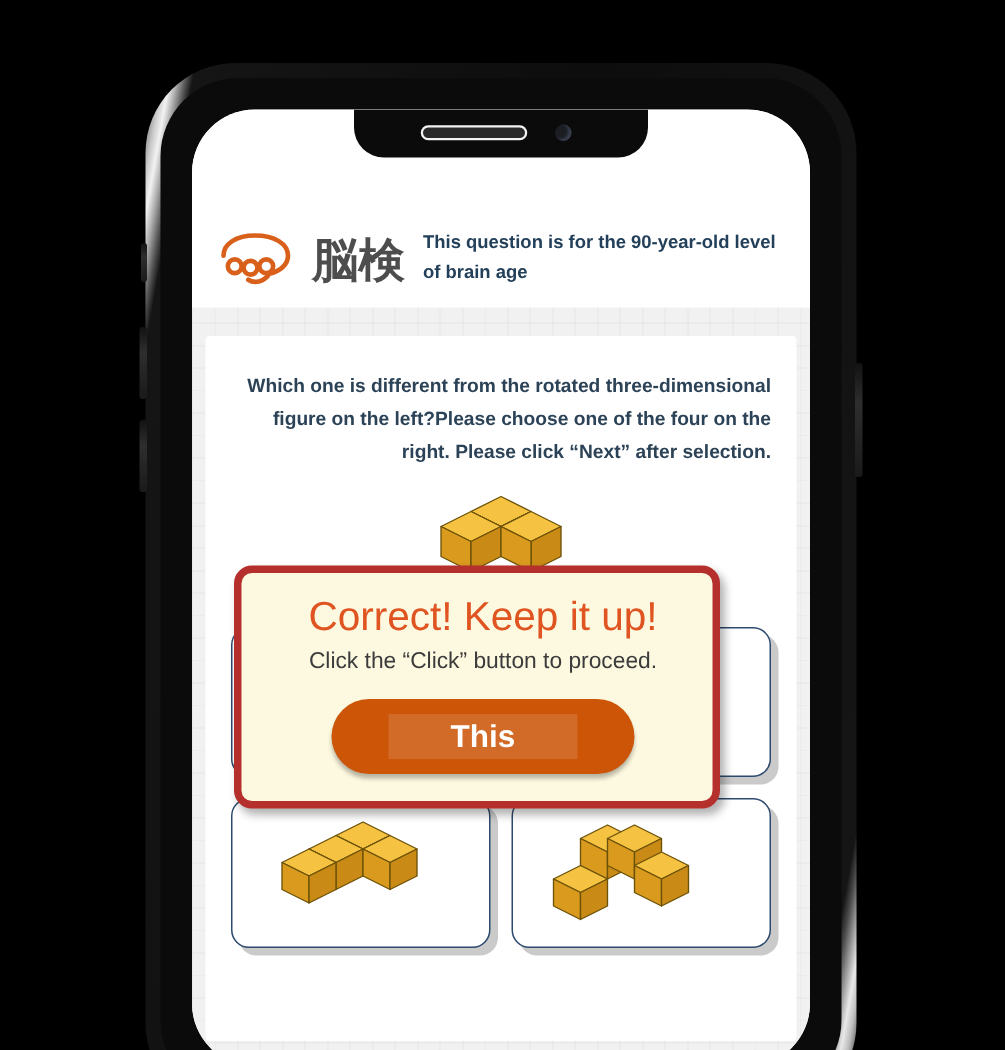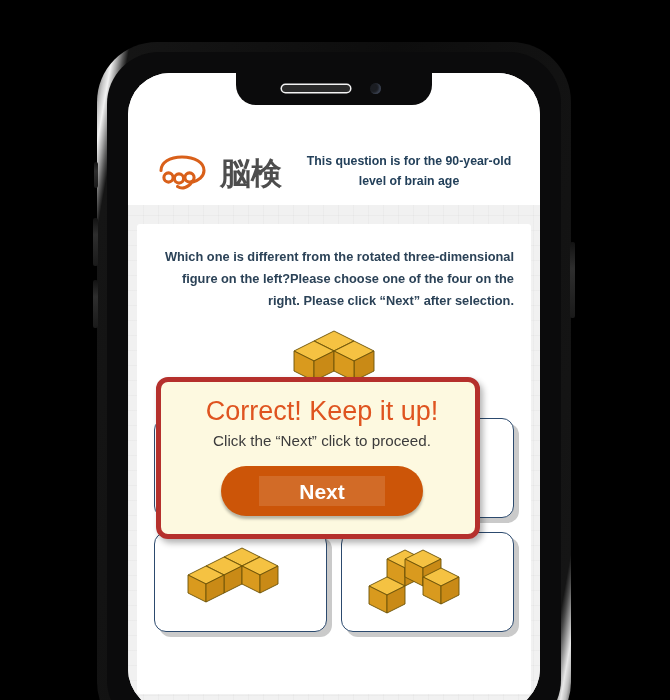--- a/index.html
+++ b/index.html
@@ -98,24 +98,23 @@
   }
 
   
   .app-header {
     position: absolute;
     left: 0; top: 0; right: 0;
     height: 132px;
     background: #ffffff;
     display: flex;
     align-items: flex-end;
-    padding: 0 16px 12px 24px;
+    padding: 0 16px 12px 12px;
     box-sizing: border-box;
     gap: 12px;
-    text-align: center;
   }
   .brand {
     display: flex;
     align-items: center;
     gap: 6px;
     flex: 0 0 auto;
   }
   .brand-logo { width: 62px; height: 40px; flex: 0 0 auto; }
   .brand-text {
     font-size: 31px;
@@ -398,24 +397,24 @@
                 </svg>
               </span>
             </div>
 
           </div>
         </div>
 
         <div class="modal-overlay">
           <div class="modal">
             <p class="modal-title">Correct! Keep it up!</p>
-            <p class="modal-sub">Click the “Next” click to proceed.</p>
+            <p class="modal-sub">Click the “Click” button to proceed.</p>
             <button class="next-button">
               <span class="next-highlight"></span>
-              <span class="next-label">Next</span>
+              <span class="next-label">This</span>
             </button>
           </div>
         </div>
 
       </div>
     </div>
   </div>
 </div>
 
 </body></html>

